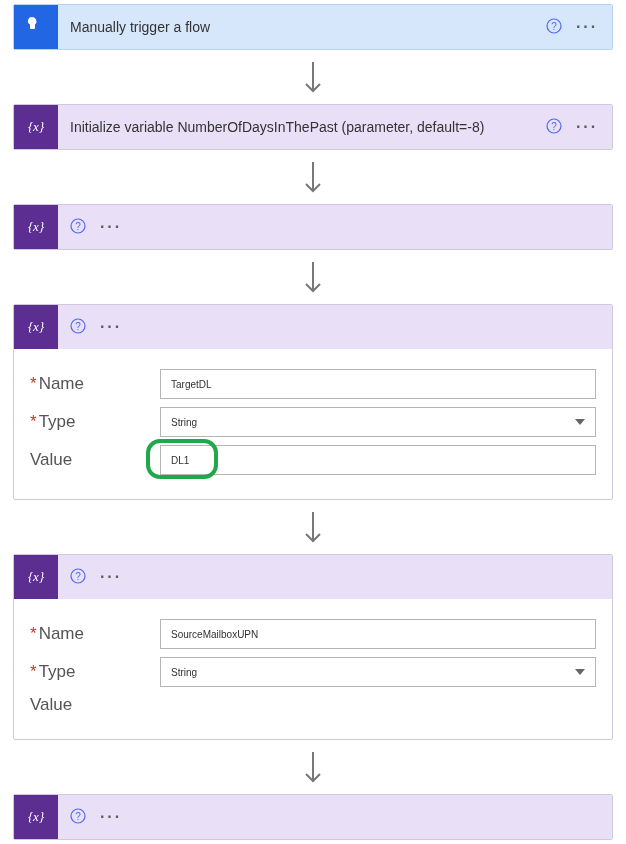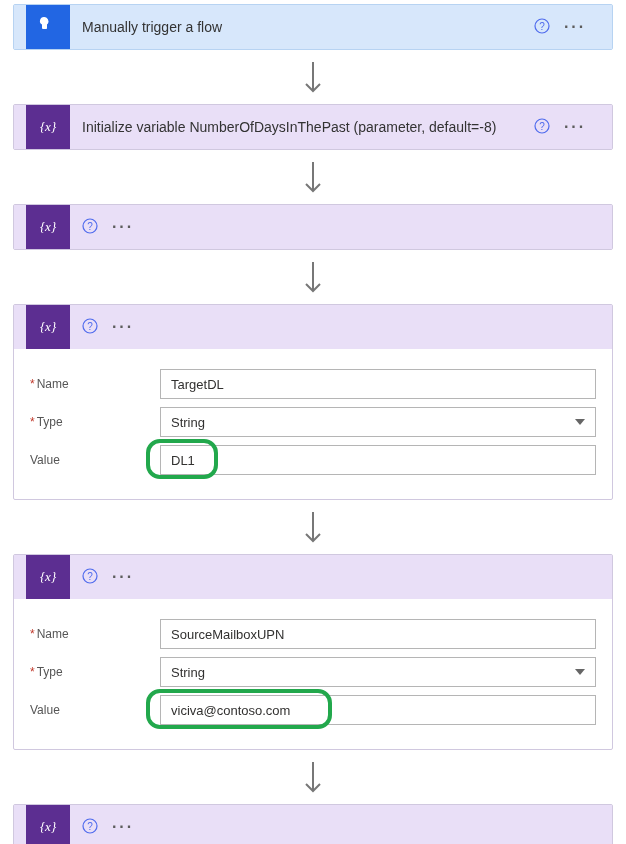--- a/index.html
+++ b/index.html
@@ -14,48 +14,48 @@
   .card {
     width: 600px;
     border: 1px solid #d0c8df;
     border-radius: 2px;
     margin: 4px 0;
     background: #fff;
   }
   .card-header {
     display: flex;
     align-items: center;
-    padding: 12px;
+    padding: 0;
     height: 44px;
     gap: 12px;
     font-size: 14px;
   }
   .hdr-trigger { background: #d7e7fb; border-color:#b7d3f2; }
   .hdr-var { background: #e9dff7; }
   .icon-box {
     width: 44px; height: 44px;
     display: flex; align-items: center; justify-content: center;
     flex-shrink: 0;
   }
   .icon-trigger { background:#2266e3; }
   .icon-var { background:#5c2e91; }
   .icon-box svg { width: 24px; height:24px; }
   .card-title { flex: 1; font-weight: 400; color:#333; }
   .hdr-actions { display:flex; align-items:center; gap:14px; padding-right:14px; }
   .help-icon { color:#4f6bed; font-size:15px; cursor:pointer; }
   .ellipsis { letter-spacing:2px; font-weight:bold; color:#5c5c5c; cursor:pointer; font-size:16px; line-height:1; }
   .card-body { padding: 12px 16px 16px 16px; }
   .row { display:flex; align-items:center; margin: 8px 0; }
-  .row-label { width: 130px; font-size:12px; color:#555; }
+  .row-label { width: 130px; font-size:17px; color:#555; }
   .req::before { content:"*"; color:#c0392b; margin-right:2px; }
   .field {
     flex:1; height:30px;
     border:1px solid #b5b5b5;
     padding:0 10px;
-    font-size:13px;
+    font-size:10px;
     background:#fff;
     display:flex; align-items:center;
     position:relative;
   }
   .select-field::after {
     content:""; position:absolute; right:10px; top:50%;
     width:0;height:0;border-left:5px solid transparent;border-right:5px solid transparent;
     border-top:6px solid #666; transform:translateY(-50%);
   }
   .green-box {
@@ -200,24 +200,20 @@
         <div class="row">
           <div class="row-label req">Name</div>
           <div class="field">SourceMailboxUPN</div>
         </div>
         <div class="row">
           <div class="row-label req">Type</div>
           <div class="field select-field">String</div>
         </div>
         <div class="row">
           <div class="row-label">Value</div>
-          <div class="value-wrap">
-            <div class="field">viciva@contoso.com</div>
-            <div class="green-box" style="left: -14px; top: -6px; height: 40px; width: 186px;"></div>
-          </div>
         </div>
       </div>
     </div>
     <div class="arrow">
       <svg width="24" height="38" viewBox="0 0 24 38">
         <line x1="12" y1="2" x2="12" y2="30" stroke="#777" stroke-width="2"></line>
         <polyline points="5,24 12,31 19,24" fill="none" stroke="#777" stroke-width="2"></polyline>
       </svg>
     </div>
     <div class="card">

